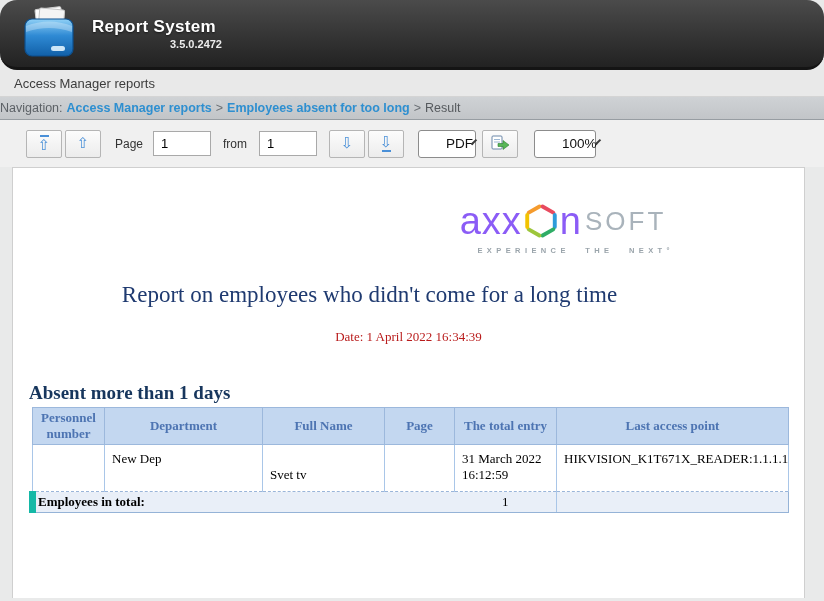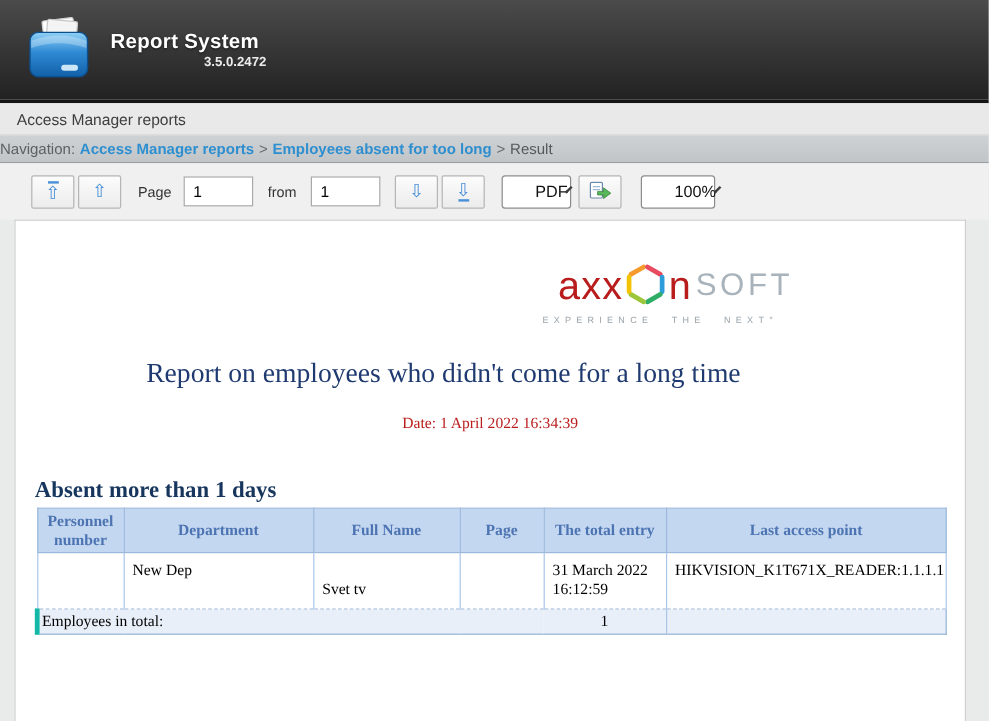--- a/index.html
+++ b/index.html
@@ -1,22 +1,22 @@
 <!DOCTYPE html>
 <html><head>
 <meta charset="utf-8">
 <style>
   * { margin:0; padding:0; box-sizing:border-box; }
   html,body { width:824px; height:601px; overflow:hidden; background:#e9eaea;
               font-family:"Liberation Sans", sans-serif; }
 
   
-  .app-header { height:86px; background:linear-gradient(180deg,#4b4b4b 0%,#343434 55%,#222 100%);
+  .app-header { height:70px; background:linear-gradient(180deg,#4b4b4b 0%,#343434 55%,#222 100%);
                 border-bottom:3px solid #141414; display:flex; align-items:center;
-                padding-left:20px; }
+                padding-left:20px;border-radius:17px; }
   .app-logo { width:58px; height:56px; flex:0 0 auto; }
   .app-title-block { margin-left:14px; }
   .app-title { color:#fff; font-size:17px; font-weight:bold; letter-spacing:.3px;
                text-shadow:0 1px 2px rgba(0,0,0,.6); }
   .app-version { color:#ececec; font-size:11px; font-weight:bold; text-align:right;
                  padding-left:78px; margin-top:1px; }
 
   
   .section-bar { height:27px; background:#e9e9e9; border-bottom:1px solid #d4d4d4;
                  display:flex; align-items:center; padding-left:14px;
@@ -57,25 +57,25 @@
                 background:linear-gradient(#fcfcfc,#ececec); display:flex; align-items:center;
                 justify-content:center; cursor:pointer; }
 
   
   .page { margin-left:12px; width:793px; height:431px; background:#fff;
           border:1px solid #cfcfcf; border-bottom:none; overflow:hidden; }
 
   
   .logo-block { margin:34px 130px 0 auto; width:222px; }
   .logo-row { display:flex; align-items:center; justify-content:center; }
-  .logo-axxon { font-size:33px; color:#b91c1c; font-weight:500; letter-spacing:1px; line-height:1; }
+  .logo-axxon { font-size:38px; color:#8b5cf6; font-weight:500; letter-spacing:1px; line-height:1; }
   .logo-hex { margin:0 2px; }
   .logo-soft { font-size:26px; color:#a9b3bb; font-weight:400; letter-spacing:3px; line-height:1; margin-left:3px; }
   .logo-tagline { font-size:7.5px; color:#9aa4ab; letter-spacing:4.4px; word-spacing:9px;
-                  margin-top:6px; text-align:left; white-space:nowrap; }
+                  margin-top:6px; text-align:right; white-space:nowrap;font-weight:bold; }
 
   
   .report-title { margin-top:27px; padding-right:78px; text-align:center;
                   font-family:"Liberation Serif",serif; font-size:23px; color:#1f3a70; }
   .report-date { margin-top:21px; text-align:center; font-family:"Liberation Serif",serif;
                  font-size:13px; color:#b91c1c; }
 
   
   .table-wrap { margin:37px 15px 0 16px; }
   .table-caption { font-family:"Liberation Serif",serif; font-weight:bold; font-size:19px;
@@ -83,21 +83,21 @@
   table.report { width:100%; border-collapse:collapse; table-layout:fixed;
                  font-family:"Liberation Serif",serif; font-size:13px; }
   table.report th { background:#c3d7f0; color:#4d74b2; font-weight:bold; text-align:center;
                     height:36px; padding:2px 4px; border:1px solid #9cb8dc; }
   table.report td.body-cell { background:#fff; color:#000; vertical-align:top; padding:6px 7px;
                     height:47px; border:1px solid #a9c6e8; border-bottom:1px dashed #9ab5d9;
                     overflow:hidden; white-space:normal; }
   table.report td.cell-fullname { padding-top:22px; }
   table.report tr.total-row td { background:#e9eff8; border-top:1px dashed #9ab5d9;
                     border-bottom:1px solid #95b3d7; height:21px; padding:1px 2px; }
-  td.total-label { font-weight:normal; color:#000; border-left:4px solid #14b8a6; }
+  td.total-label { font-weight:bold; color:#000; border-left:7px solid #14b8a6; }
   td.total-value { text-align:center; color:#000; }
   td.total-empty { border-left:1px solid #a9c6e8; border-right:1px solid #95b3d7; }
 </style>
 </head>
 <body>
 
 <div class="app-header">
   <svg class="app-logo" viewBox="0 0 58 56">
     <defs>
       <linearGradient id="fg" x1="0" y1="0" x2="0" y2="1">

